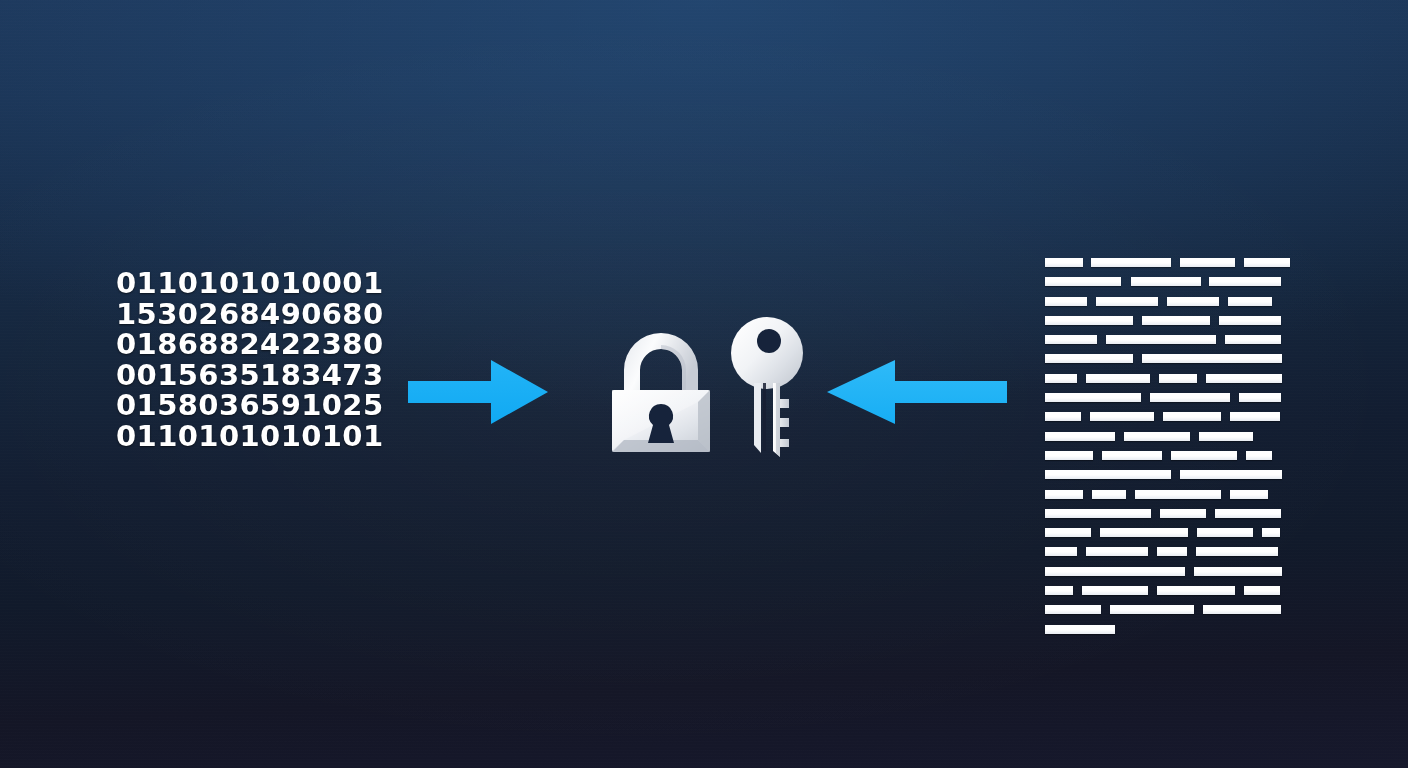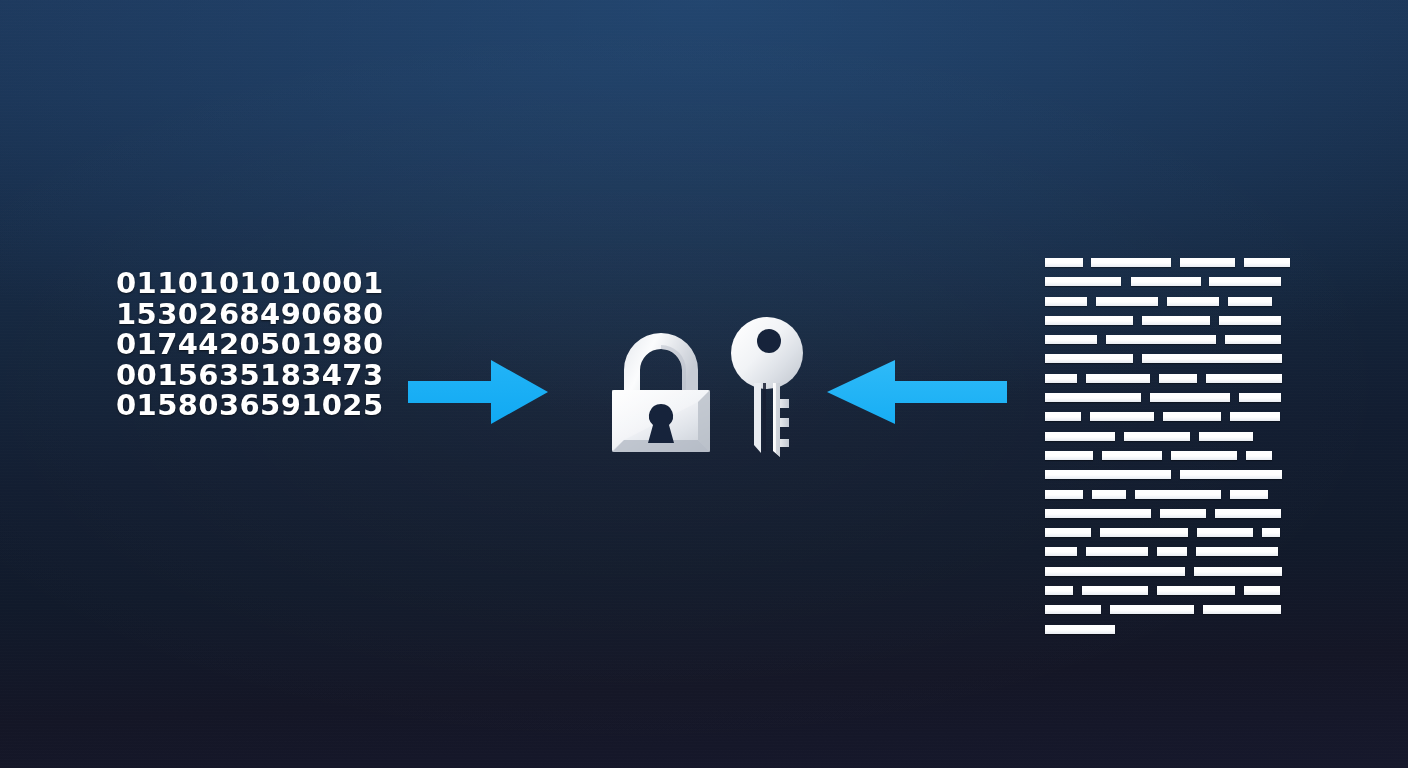--- a/index.html
+++ b/index.html
@@ -110,23 +110,24 @@
   .text-gap { height: 9px; }
 </style>
 </head>
 <body>
 
 <div id="scene">
 
   <div class="binary-block">
     <div class="binary-line">0110101010001</div>
     <div class="binary-line">1530268490680</div>
-    <div class="binary-line">0174420501980</div>
+    <div class="binary-line">0186882422380</div>
     <div class="binary-line">0015635183473</div>
     <div class="binary-line">0158036591025</div>
+    <div class="binary-line">0110101010101</div>
   </div>
 
   <div class="arrow" id="arrow-right" style="left: 408px; top: 360px;">
     <svg width="140" height="64" viewBox="0 0 140 64">
       <defs>
         <linearGradient id="agr" x1="0" y1="0" x2="0" y2="1">
           <stop offset="0%" stop-color="#22b4f7"></stop>
           <stop offset="100%" stop-color="#11a9f2"></stop>
         </linearGradient>
       </defs>

